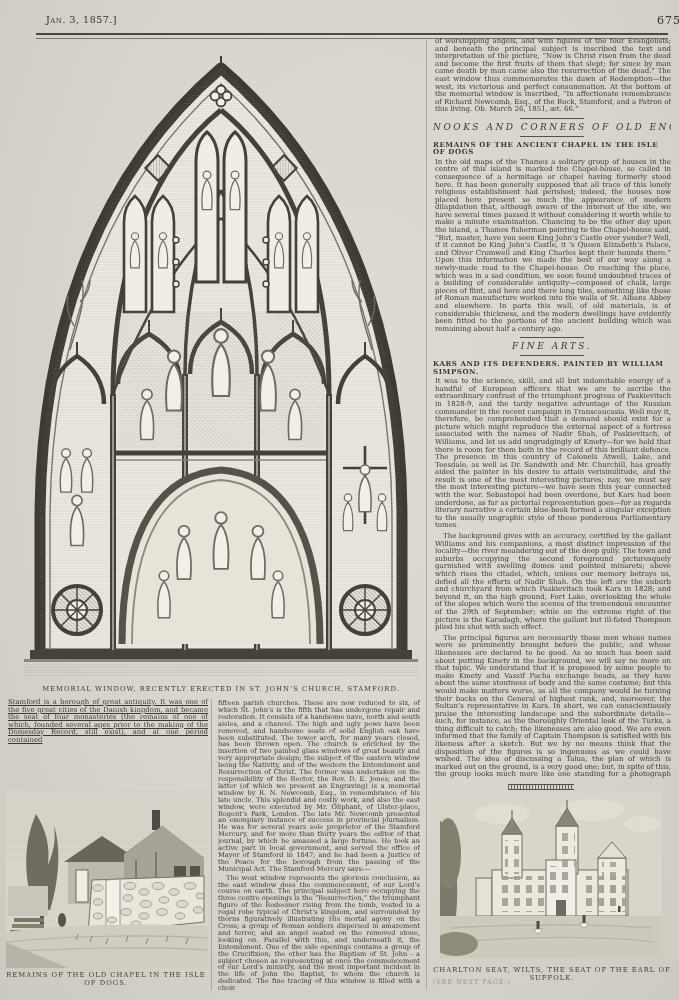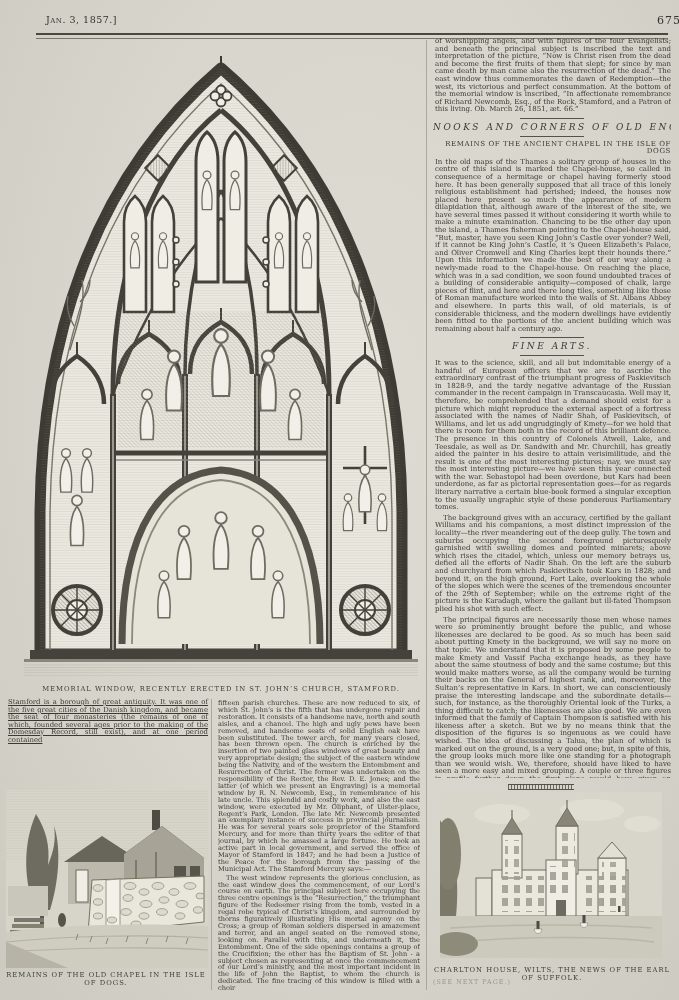--- a/index.html
+++ b/index.html
@@ -20,21 +20,21 @@
   .col-rule-sub{position:absolute;left:211px;top:699px;height:291px;width:1px;background:#aaa79b;}
 
   .rcol{
     position:absolute;left:433px;top:38px;width:238px;height:740px;overflow:hidden;
     font-size:7px;line-height:7.6px;text-align:justify;color:#3b3933;
   }
   .rcol p{margin:0 0 3px 2px;}
   .rcol p.indent{text-indent:8px;}
   .short-rule{width:64px;height:1px;background:#55524a;margin:4px auto 4px auto;}
   .sec-head{font-style:italic;font-size:9px;letter-spacing:2.5px;text-align:center;margin:5px 0 3px 0;white-space:nowrap;}
-  .sub-head{font-size:7px;font-weight:normal;letter-spacing:.6px;text-align:right;margin:2px 0 3px 0;}
+  .sub-head{font-size:7px;font-weight:bold;letter-spacing:.6px;text-align:left;margin:2px 0 3px 0;}
   .sub-head span{display:block;}
 
   .win-wrap{position:absolute;left:24px;top:50px;width:394px;height:632px;}
   .caption{
     position:absolute;text-align:center;font-size:6.8px;letter-spacing:1px;color:#45433b;
     font-variant:small-caps;white-space:nowrap;
   }
   .cap-window{left:28px;top:685px;width:386px;}
   .cap-chapel{left:6px;top:971px;width:200px;white-space:normal;}
   .cap-charlton{left:433px;top:966px;width:238px;white-space:normal;}
@@ -227,20 +227,24 @@
   <div class="rcol">
     <p>of worshipping angels, and with figures of the four Evangelists; and beneath the principal subject is inscribed the text and interpretation of the picture, “Now is Christ risen from the dead and become the first fruits of them that slept; for since by man came death by man came also the resurrection of the dead.”  The east window thus commemorates the dawn of Redemption—the west, its victorious and perfect consummation.  At the bottom of the memorial window is inscribed, “In affectionate remembrance of Richard Newcomb, Esq., of the Rock, Stamford, and a Patron of this living.  Ob. March 26, 1851, æt. 66.”</p>
     <div class="short-rule"></div>
     <div class="sec-head">NOOKS AND CORNERS OF OLD ENGLAND.</div>
     <div class="short-rule"></div>
     <div class="sub-head">REMAINS OF THE ANCIENT CHAPEL IN THE ISLE OF DOGS</div>
     <p>In the old maps of the Thames a solitary group of houses in the centre of this island is marked the Chapel-house, so called in consequence of a hermitage or chapel having formerly stood here.  It has been generally supposed that all trace of this lonely religious establishment had perished; indeed, the houses now placed here present so much the appearance of modern dilapidation that, although aware of the interest of the site, we have several times passed it without considering it worth while to make a minute examination.  Chancing to be the other day upon the island, a Thames fisherman pointing to the Chapel-house said, “But, master, have you seen King John’s Castle over yonder?  Well, if it cannot be King John’s Castle, it ’s Queen Elizabeth’s Palace, and Oliver Cromwell and King Charles kept their hounds there.”  Upon this information we made the best of our way along a newly-made road to the Chapel-house.  On reaching the place, which was in a sad condition, we soon found undoubted traces of a building of considerable antiquity—composed of chalk, large pieces of flint, and here and there long tiles, something like those of Roman manufacture worked into the walls of St. Albans Abbey and elsewhere.  In parts this wall, of old materials, is of considerable thickness, and the modern dwellings have evidently been fitted to the portions of the ancient building which was remaining about half a century ago.</p>
     <div class="short-rule"></div>
     <div class="sec-head">FINE ARTS.</div>
     <div class="short-rule"></div>
+    <div class="sub-head">
+      <span>KARS AND ITS DEFENDERS.  PAINTED BY WILLIAM</span>
+      <span>SIMPSON.</span>
+    </div>
     <p>It was to the science, skill, and all but indomitable energy of a handful of European officers that we are to ascribe the extraordinary contrast of the triumphant progress of Paskievitsch in 1828-9, and the tardy negative advantage of the Russian commander in the recent campaign in Transcaucasia.  Well may it, therefore, be comprehended that a demand should exist for a picture which might reproduce the external aspect of a fortress associated with the names of Nadir Shah, of Paskievitsch, of Williams, and let us add ungrudgingly of Kmety—for we hold that there is room for them both in the record of this brilliant defence.  The presence in this country of Colonels Atwell, Lake, and Teesdale, as well as Dr. Sandwith and Mr. Churchill, has greatly aided the painter in his desire to attain verisimilitude, and the result is one of the most interesting pictures; nay, we must say the most interesting picture—we have seen this year connected with the war.  Sebastopol had been overdone, but Kars had been underdone, as far as pictorial representation goes—for as regards literary narrative a certain blue-book formed a singular exception to the usually ungraphic style of these ponderous Parliamentary tomes.</p>
     <p class="indent">The background gives with an accuracy, certified by the gallant Williams and his companions, a most distinct impression of the locality—the river meandering out of the deep gully.  The town and suburbs occupying the second foreground picturesquely garnished with swelling domes and pointed minarets; above which rises the citadel, which, unless our memory betrays us, defied all the efforts of Nadir Shah.  On the left are the suburb and churchyard from which Paskievitsch took Kars in 1828; and beyond it, on the high ground, Fort Lake, overlooking the whole of the slopes which were the scenes of the tremendous encounter of the 29th of September; while on the extreme right of the picture is the Karadagh, where the gallant but ill-fated Thompson plied his shot with such effect.</p>
     <p class="indent">The principal figures are necessarily those men whose names were so prominently brought before the public, and whose likenesses are declared to be good.  As so much has been said about putting Kmety in the background, we will say no more on that topic.  We understand that it is proposed by some people to make Kmety and Vassif Pacha exchange heads, as they have about the same stoutness of body and the same costume; but this would make matters worse, as all the company would be turning their backs on the General of highest rank, and, moreover, the Sultan’s representative in Kars.  In short, we can conscientiously praise the interesting landscape and the subordinate details—such, for instance, as the thoroughly Oriental look of the Turks, a thing difficult to catch; the likenesses are also good.  We are even informed that the family of Captain Thompson is satisfied with his likeness after a sketch.  But we by no means think that the disposition of the figures is so ingenuous as we could have wished.  The idea of discussing a Talua, the plan of which is marked out on the ground, is a very good one; but, in spite of this, the group looks much more like one standing for a photograph than we would wish.  We, therefore, should have liked to have seen a more easy and mixed grouping.  A couple or three figures in profile further down the first plane would have given an agreeable probability to the arrangement, which it at present wants.  In spite of this, the picture is an interesting one, and Dr. Sandwith’s group has none of that formality to which we have above adverted.  As a good specimen of tranquillity of effect we would also advert to the figure of Colonel Teesdale.  The still life is accurate and interesting, fully denoting the approach of that scarcity of provisions and ammunition which brought about the surrender of the fortress, in spite of all the science and energy of Williams and his companions in arms.</p>
   </div>
 
   <div class="dec-rule"></div>
 
   <div class="charlton-wrap">
     <svg viewBox="0 0 222 166" width="222" height="166">
       <defs>
@@ -282,21 +286,21 @@
         <rect x="-1.5" y="-9" width="3" height="8" fill="#4e4b44"></rect>
         <path d="M-4,-1 C-3,5 3,5 4,-1 Z" fill="#f0eee6" stroke="#7b7868" stroke-width="0.5"></path>
       </g>
       <g transform="translate(144,132)">
         <rect x="-1.5" y="-9" width="3" height="8" fill="#4e4b44"></rect>
         <path d="M-4,-1 C-3,5 3,5 4,-1 Z" fill="#f0eee6" stroke="#7b7868" stroke-width="0.5"></path>
       </g>
       <rect x="178" y="114" width="2.5" height="6" fill="#4e4b44"></rect>
     </svg>
   </div>
-  <div class="caption cap-charlton">CHARLTON HOUSE, WILTS, THE NEWS OF THE EARL OF SUFFOLK.</div>
+  <div class="caption cap-charlton">CHARLTON SEAT, WILTS, THE SEAT OF THE EARL OF SUFFOLK.</div>
   <div class="cap-sub">(SEE NEXT PAGE.)</div>
 
   <div class="lcol1">
     <p style="margin:2px 0 0 0;text-decoration:underline;">Stamford is a borough of great antiquity.  It was one of the five great cities of the Danish kingdom, and became the seat of four monasteries (the remains of one of which, founded several ages prior to the making of the Domesday Record, still exist), and at one period contained</p>
   </div>
 
   <div class="chapel-wrap">
     <svg viewBox="0 0 202 178" width="202" height="178">
       <rect width="202" height="178" fill="#d7d4ca"></rect>
       <rect x="0" y="0" width="202" height="70" fill="url(#hatchA)" opacity="0.2"></rect>

